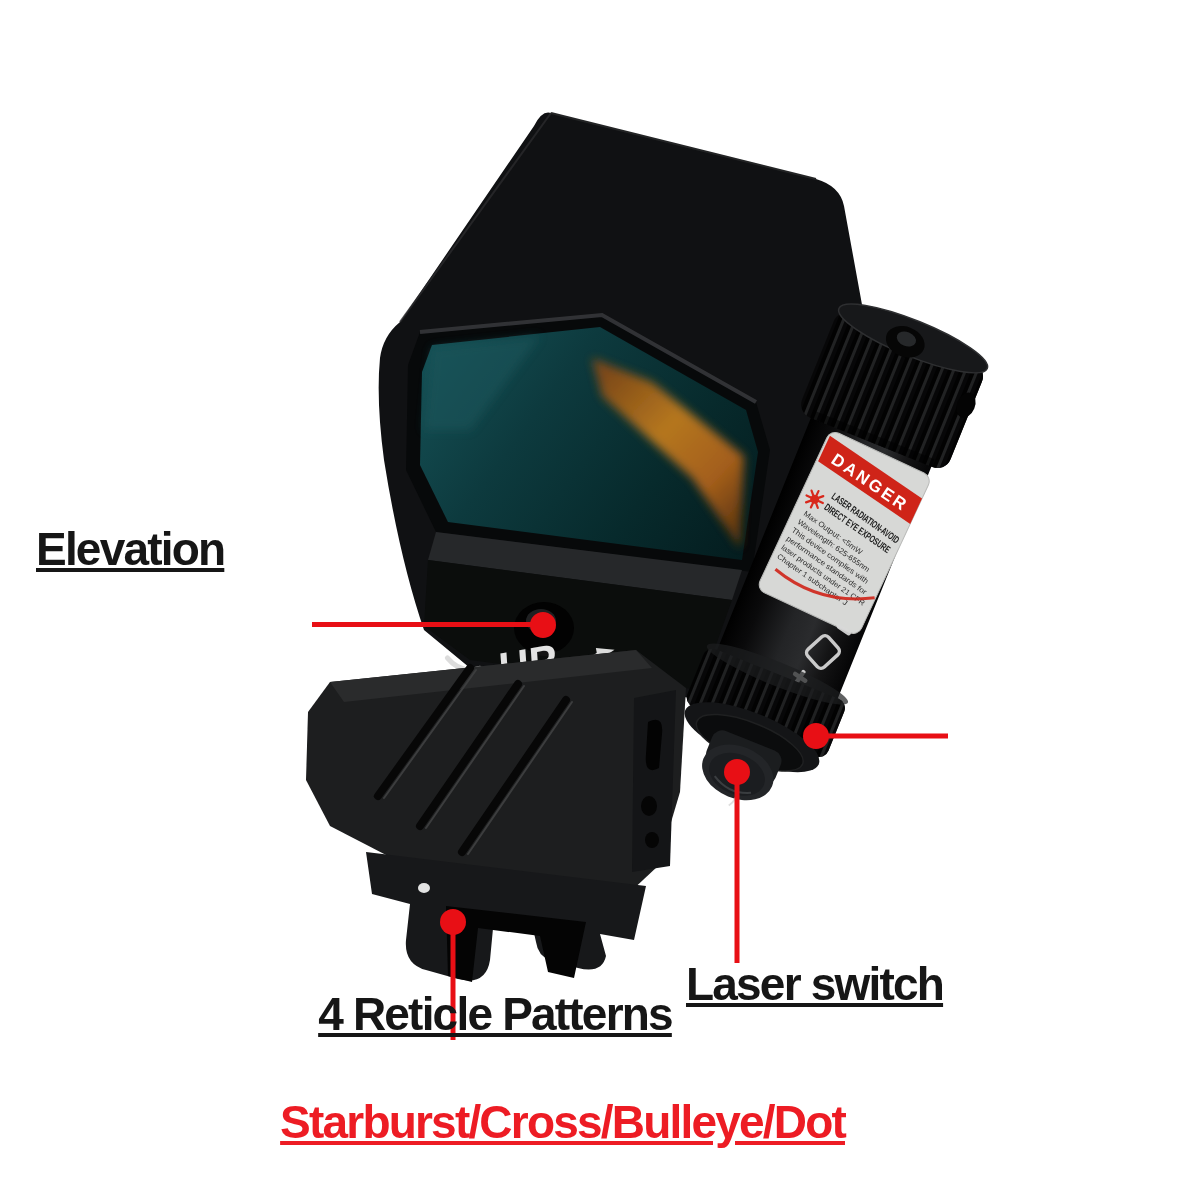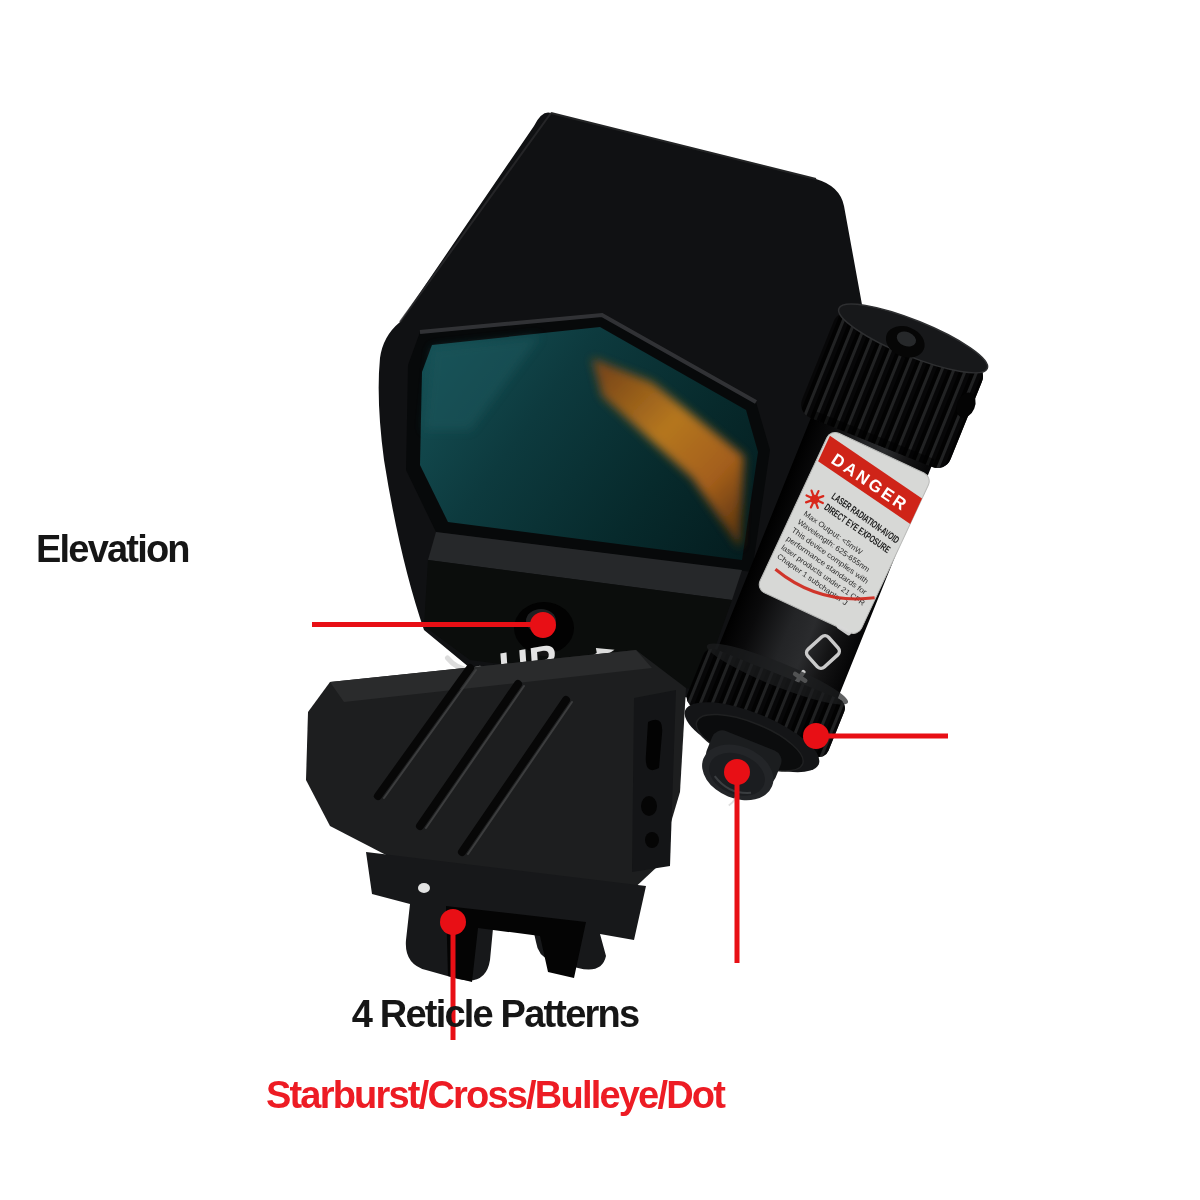--- a/index.html
+++ b/index.html
@@ -1,20 +1,20 @@
 <!DOCTYPE html>
 <html><head>
 <meta charset="utf-8">
 <style>
   html,body{margin:0;padding:0;background:#ffffff;}
   .stage{position:relative;width:1200px;height:1200px;background:#ffffff;overflow:hidden;
          font-family:"Liberation Sans",sans-serif;}
   .device-svg{position:absolute;left:0;top:0;width:1200px;height:1200px;}
-  .callout{position:absolute;font-weight:700;font-size:38px;letter-spacing:-1.8px;
-           color:#161616;line-height:45px;white-space:nowrap;}
+  .callout{position:absolute;font-weight:700;font-size:46px;letter-spacing:-1.8px;
+           color:#161616;line-height:45px;white-space:nowrap;text-decoration:underline;}
   .callout .cl-line{display:block;}
   .centered{left:145px;width:700px;text-align:center;}
   .red-text{color:#ed1c24;}
   svg text{font-family:"Liberation Sans",sans-serif;}
 </style>
 </head>
 <body>
 
 <div class="stage">
 
@@ -174,18 +174,19 @@
       <circle cx="737" cy="772" r="13"></circle>
       <circle cx="453" cy="922" r="13"></circle>
     </g>
   </svg>
 
   <div class="callout" style="left:36px;top:527px;">
     <span class="cl-line">Elevation</span>
   </div>
 
 
+  <div class="callout" style="left:686px;top:962px;">Laser switch</div>
 
   <div class="callout centered" style="top:992px;">4 Reticle Patterns</div>
 
-  <div class="callout centered red-text" style="top:1073px;">Starburst/Cross/Bulleye/Dot</div>
+  <div class="callout centered red-text" style="top:1100px;text-align:right;">Starburst/Cross/Bulleye/Dot</div>
 
 </div>
 
 </body></html>

